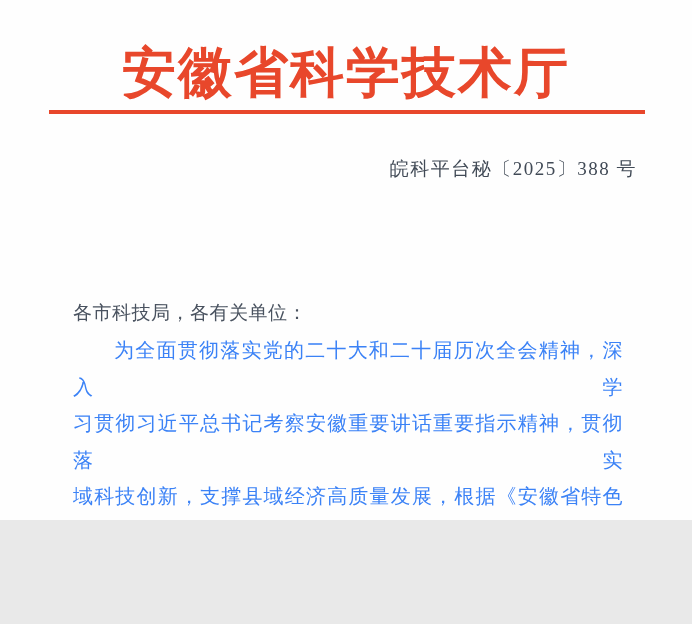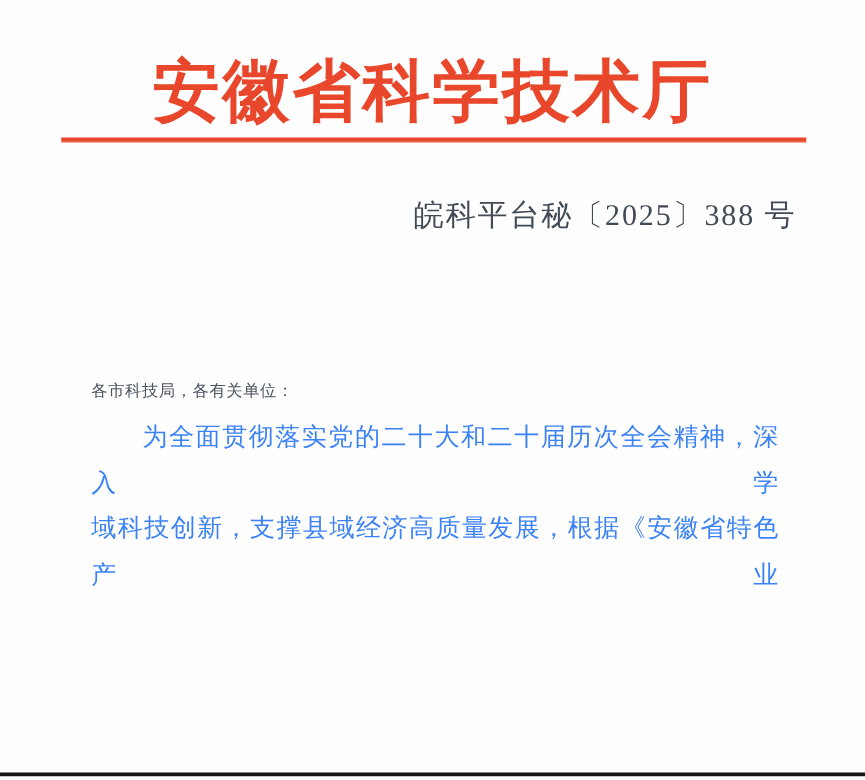--- a/index.html
+++ b/index.html
@@ -1,20 +1,20 @@
 <!DOCTYPE html>
 <html><head>
 <meta charset="utf-8">
 <style>
   * { margin: 0; padding: 0; box-sizing: border-box; }
   html, body { background: #e9e9e9; }
   .page {
     position: relative;
     width: 692px;
-    height: 624px;
+    height: 520px;
     margin: 0 auto;
     background: #fefefe;
     overflow: hidden;
     font-family: "Liberation Serif", "DejaVu Serif", serif;
   }
   .agency-header {
     position: absolute;
     top: 44px;
     left: 0;
     width: 100%;
@@ -32,21 +32,21 @@
     left: 49px;
     width: 596px;
     height: 2px;
     border-top: 3px solid #e8472b;
     border-bottom: 1px solid #e8472b;
   }
   .doc-number {
     position: absolute;
     top: 156px;
     right: 55px;
-    font-size: 24px;
+    font-size: 19px;
     letter-spacing: 1.5px;
     color: #414a56;
     white-space: nowrap;
     text-align: right;
   }
   .doc-title {
     position: absolute;
     top: 213px;
     left: 0;
     width: 100%;
@@ -54,21 +54,21 @@
     font-size: 26px;
     font-weight: bold;
     letter-spacing: 0.5px;
     color: #272d36;
     white-space: nowrap;
   }
   .salutation {
     position: absolute;
     top: 299px;
     left: 73px;
-    font-size: 13px;
+    font-size: 19px;
     letter-spacing: 0.5px;
     color: #49525f;
     line-height: 28px;
   }
   .body-block {
     position: absolute;
     top: 332px;
     left: 73px;
     width: 550px;
     font-size: 20px;
@@ -99,19 +99,20 @@
 
   <div class="red-separator"></div>
 
   <div class="doc-number">皖科平台秘〔2025〕388 号</div>
 
 
   <div class="salutation">各市科技局，各有关单位：</div>
 
   <div class="body-block">
     <div class="body-line indent">为全面贯彻落实党的二十大和二十届历次全会精神，深入学</div>
+    <div class="body-line">习贯彻习近平总书记考察安徽重要讲话重要指示精神，贯彻落实</div>
     <div class="body-line">域科技创新，支撑县域经济高质量发展，根据《安徽省特色产业</div>
 
   </div>
 
   <div class="bottom-edge-line"></div>
 
 </div>
 
 </body></html>

